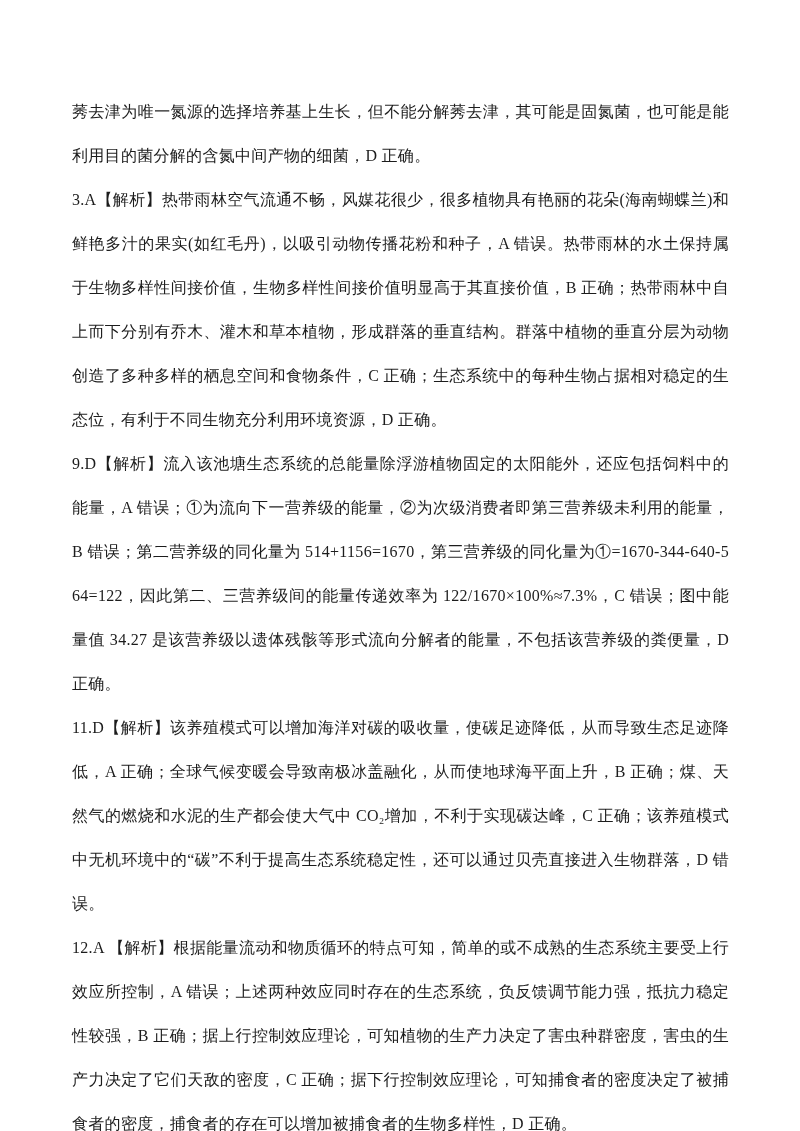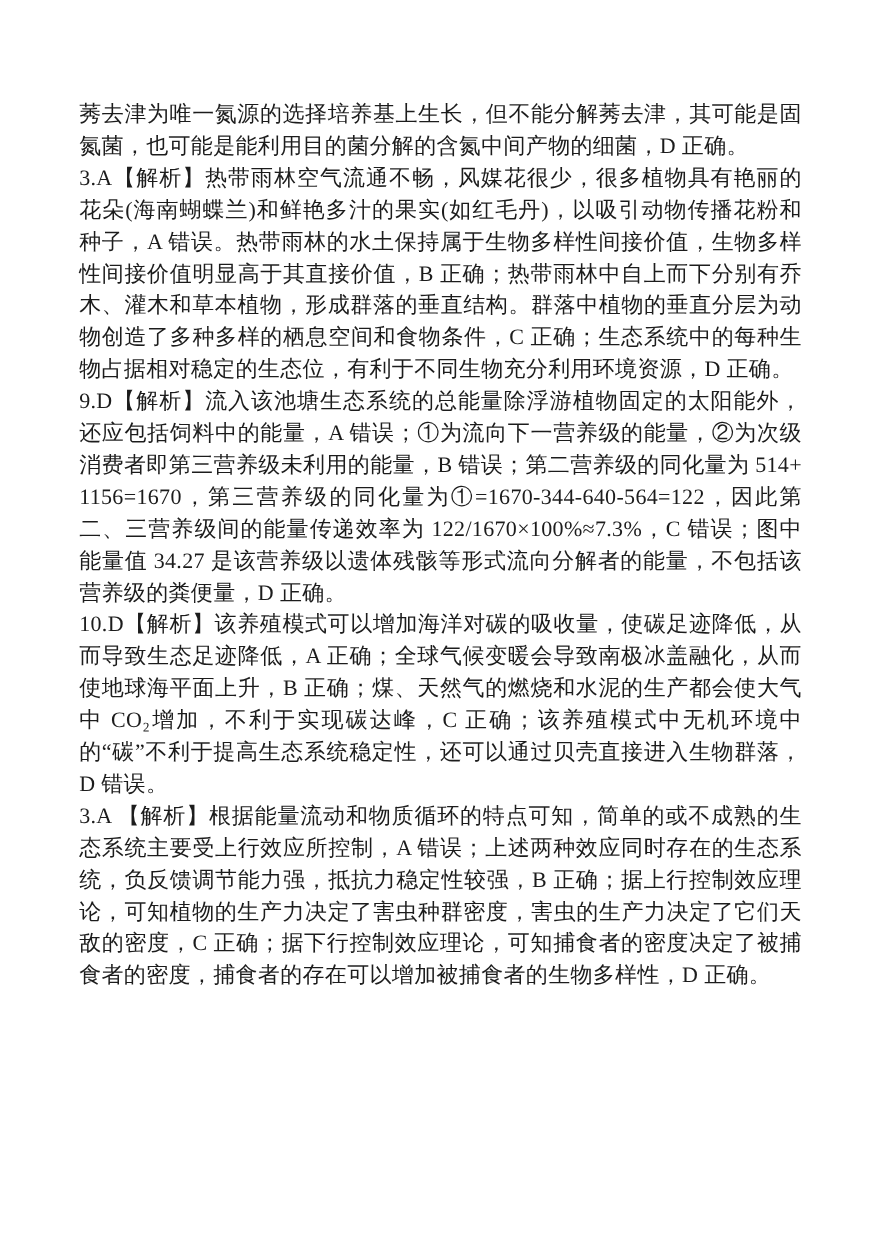--- a/index.html
+++ b/index.html
@@ -13,41 +13,41 @@
     height: 1131px;
     background: #ffffff;
     box-sizing: border-box;
     padding: 90px 71px 0 72px;
     font-family: "Liberation Serif", "DejaVu Serif", serif;
     color: #1c1c1c;
     overflow: hidden;
   }
   .para {
     margin: 0;
-    font-size: 20px;
-    line-height: 29px;
+    font-size: 16px;
+    line-height: 44px;
     text-align: justify;
     text-justify: inter-ideograph;
     letter-spacing: 0.3px;
     word-break: break-all;
   }
   .answer-label {
     white-space: pre;
   }
 </style>
 </head>
 <body>
 
 <div class="page">
 
   <p class="para"><span class="answer-label"></span><span>莠去津为唯一氮源的选择培养基上生长，但不能分解莠去津，其可能是固氮菌，也可能是能利用目的菌分解的含氮中间产物的细菌，D 正确。</span></p>
 
   <p class="para"><span class="answer-label">3.A【解析】</span><span>热带雨林空气流通不畅，风媒花很少，很多植物具有艳丽的花朵(海南蝴蝶兰)和鲜艳多汁的果实(如红毛丹)，以吸引动物传播花粉和种子，A 错误。热带雨林的水土保持属于生物多样性间接价值，生物多样性间接价值明显高于其直接价值，B 正确；热带雨林中自上而下分别有乔木、灌木和草本植物，形成群落的垂直结构。群落中植物的垂直分层为动物创造了多种多样的栖息空间和食物条件，C 正确；生态系统中的每种生物占据相对稳定的生态位，有利于不同生物充分利用环境资源，D 正确。</span></p>
 
   <p class="para"><span class="answer-label">9.D【解析】</span><span>流入该池塘生态系统的总能量除浮游植物固定的太阳能外，还应包括饲料中的能量，A 错误；①为流向下一营养级的能量，②为次级消费者即第三营养级未利用的能量，B 错误；第二营养级的同化量为 514+1156=1670，第三营养级的同化量为①=1670-344-640-564=122，因此第二、三营养级间的能量传递效率为 122/1670×100%≈7.3%，C 错误；图中能量值 34.27 是该营养级以遗体残骸等形式流向分解者的能量，不包括该营养级的粪便量，D 正确。</span></p>
 
-  <p class="para"><span class="answer-label">10.D【解析】</span><span>该养殖模式可以增加海洋对碳的吸收量，使碳足迹降低，从而导致生态足迹降低，A 正确；全球气候变暖会导致南极冰盖融化，从而使地球海平面上升，B 正确；煤、天然气的燃烧和水泥的生产都会使大气中 CO₂增加，不利于实现碳达峰，C 正确；该养殖模式中无机环境中的“碳”不利于提高生态系统稳定性，还可以通过贝壳直接进入生物群落，D 错误。</span></p>
+  <p class="para"><span class="answer-label">11.D【解析】</span><span>该养殖模式可以增加海洋对碳的吸收量，使碳足迹降低，从而导致生态足迹降低，A 正确；全球气候变暖会导致南极冰盖融化，从而使地球海平面上升，B 正确；煤、天然气的燃烧和水泥的生产都会使大气中 CO₂增加，不利于实现碳达峰，C 正确；该养殖模式中无机环境中的“碳”不利于提高生态系统稳定性，还可以通过贝壳直接进入生物群落，D 错误。</span></p>
 
 
-  <p class="para"><span class="answer-label">3.A 【解析】</span><span>根据能量流动和物质循环的特点可知，简单的或不成熟的生态系统主要受上行效应所控制，A 错误；上述两种效应同时存在的生态系统，负反馈调节能力强，抵抗力稳定性较强，B 正确；据上行控制效应理论，可知植物的生产力决定了害虫种群密度，害虫的生产力决定了它们天敌的密度，C 正确；据下行控制效应理论，可知捕食者的密度决定了被捕食者的密度，捕食者的存在可以增加被捕食者的生物多样性，D 正确。</span></p>
+  <p class="para"><span class="answer-label">12.A 【解析】</span><span>根据能量流动和物质循环的特点可知，简单的或不成熟的生态系统主要受上行效应所控制，A 错误；上述两种效应同时存在的生态系统，负反馈调节能力强，抵抗力稳定性较强，B 正确；据上行控制效应理论，可知植物的生产力决定了害虫种群密度，害虫的生产力决定了它们天敌的密度，C 正确；据下行控制效应理论，可知捕食者的密度决定了被捕食者的密度，捕食者的存在可以增加被捕食者的生物多样性，D 正确。</span></p>
 
 
 </div>
 
 </body></html>

